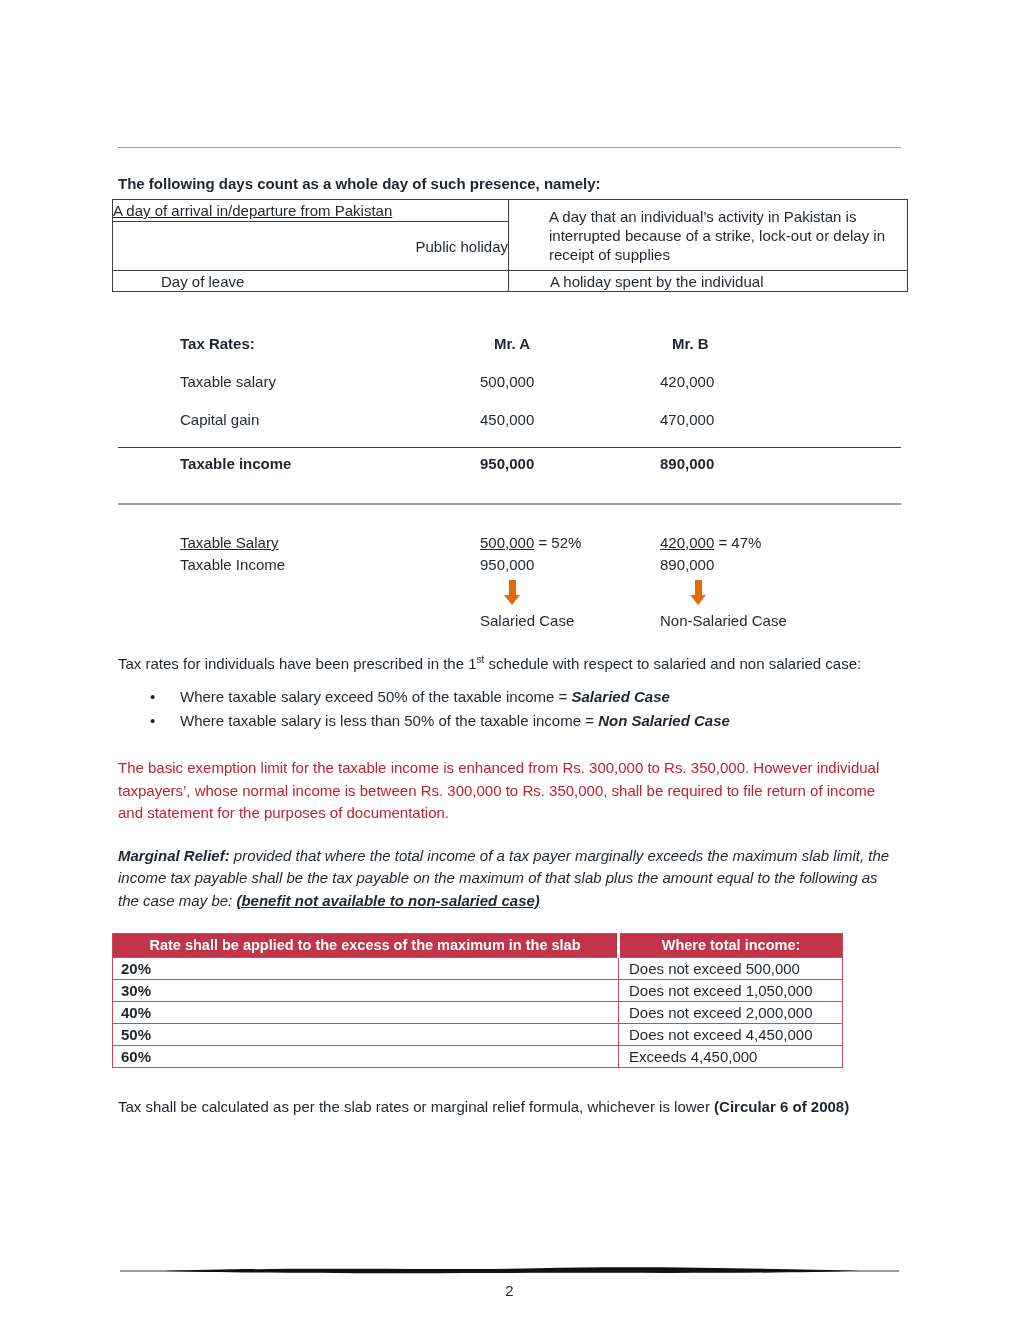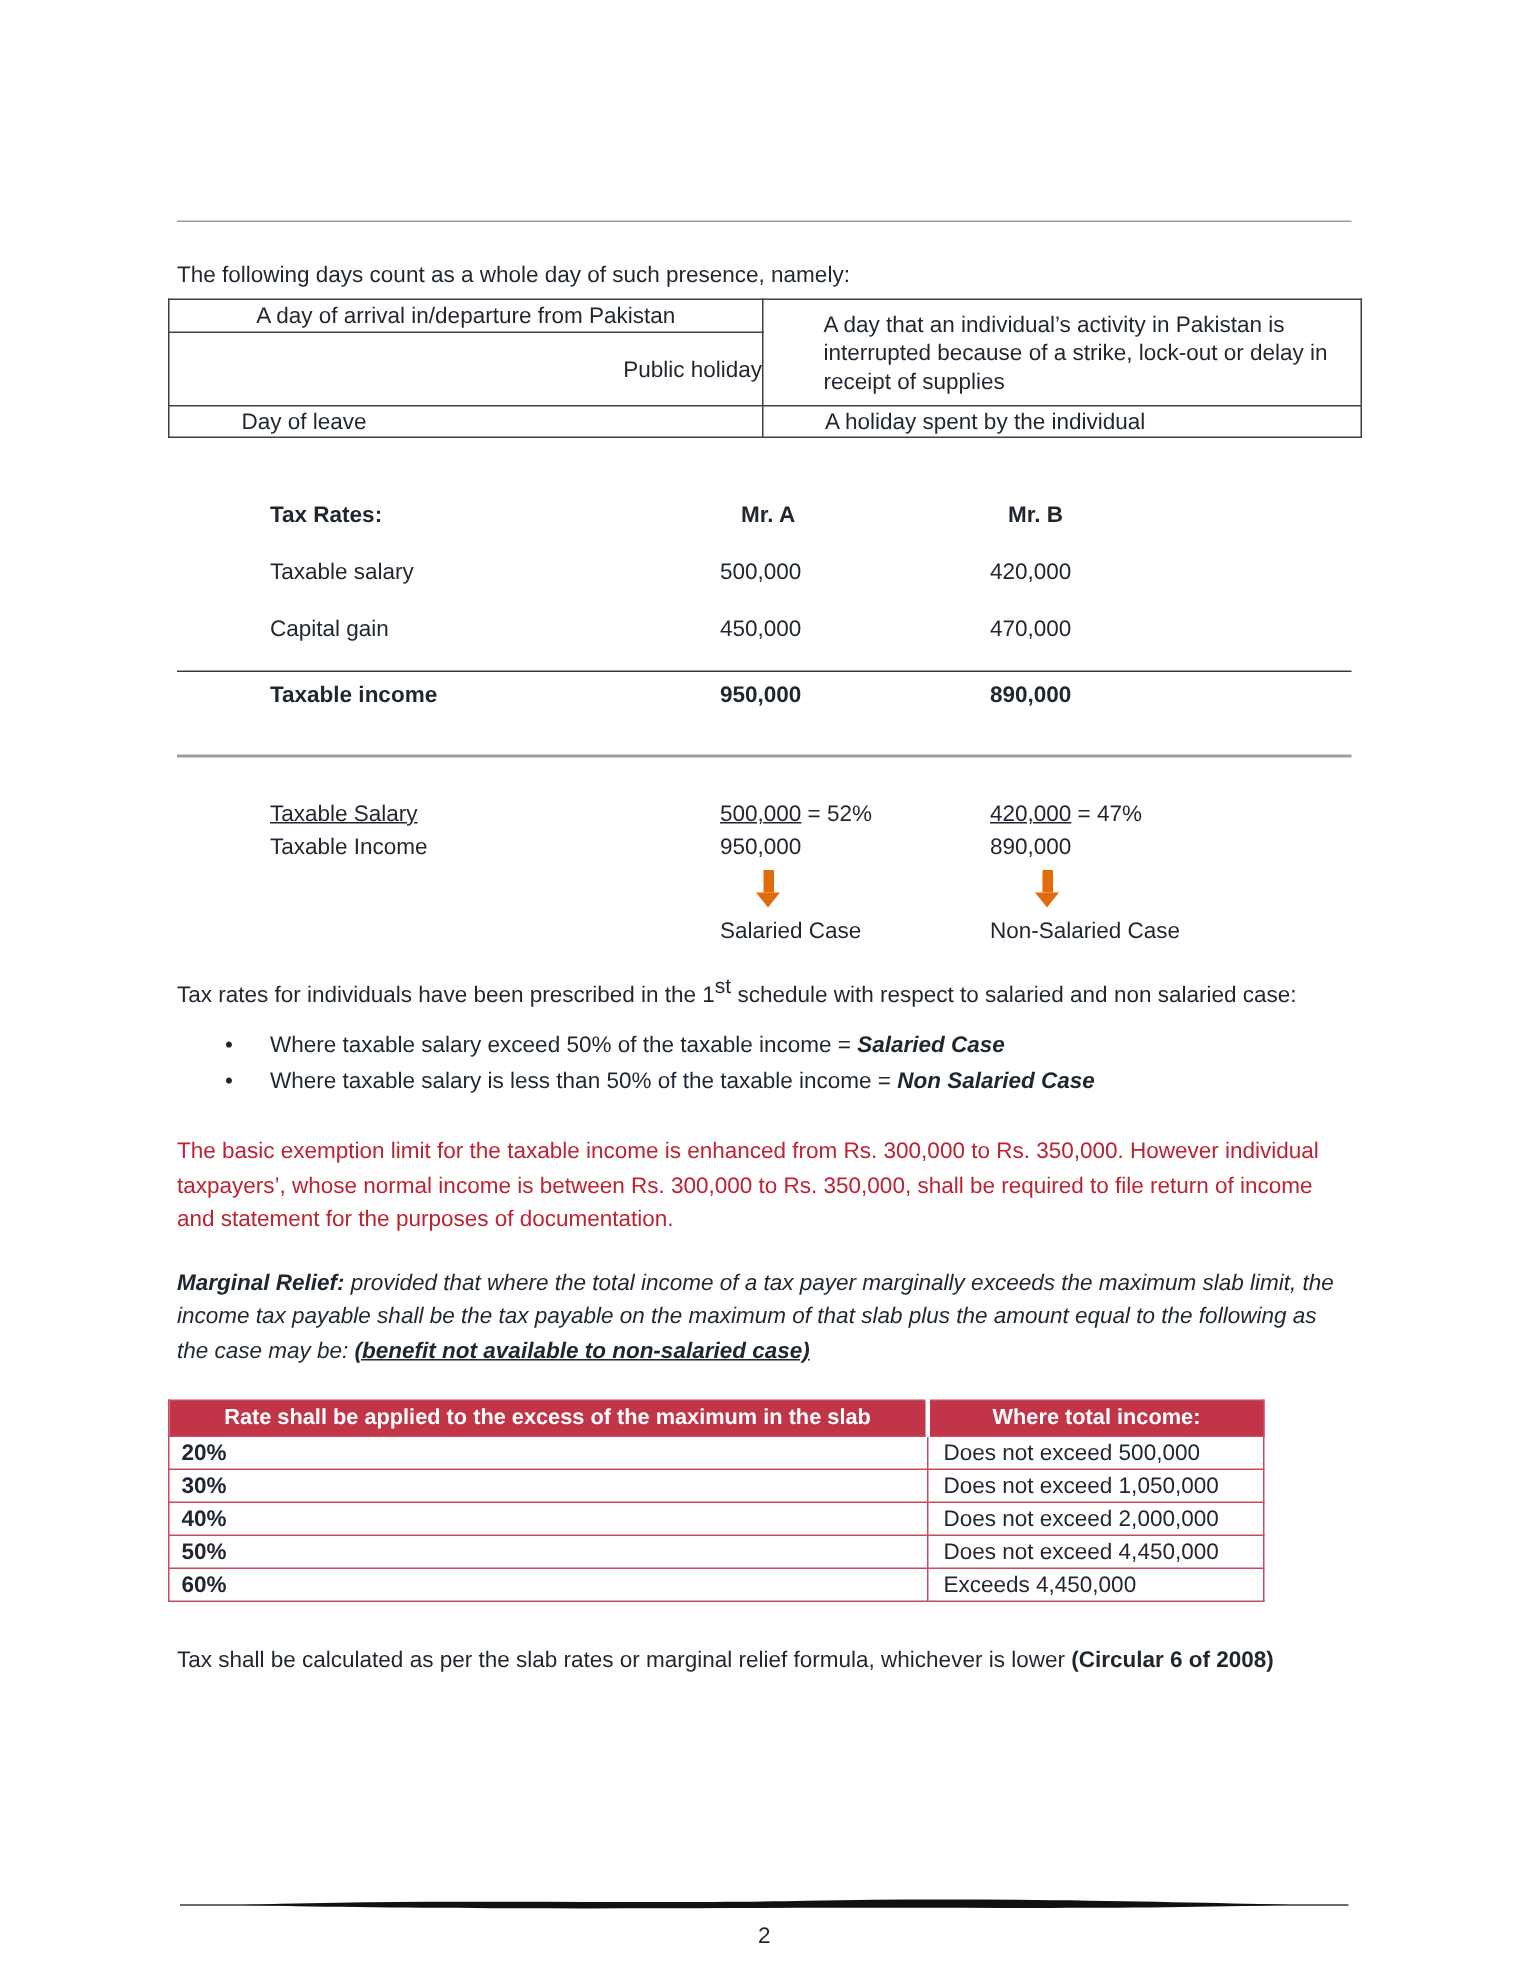--- a/index.html
+++ b/index.html
@@ -9,27 +9,27 @@
     --table-border:#c94a5e;
     --arrow-orange:#e36c0a;
     --rule-gray:#9d9d9d;
   }
   *{margin:0;padding:0;box-sizing:border-box;}
   body{background:#fff;margin:0;}
   .page{position:relative;width:1020px;height:1320px;background:#fff;
         font-family:"Liberation Sans",sans-serif;color:var(--body-text);font-size:15px;overflow:hidden;}
   .content{position:absolute;left:118px;top:0;width:783px;}
   .top-rule{margin-top:147px;border-top:1px solid var(--rule-gray);}
-  .intro{margin-top:27px;}
+  .intro{margin-top:27px;font-weight:bold;}
 
   
   .presence-table{margin-top:7px;margin-left:-6px;width:796px;border-collapse:collapse;table-layout:fixed;}
   .presence-table td{border:1px solid #3f3f3f;vertical-align:middle;line-height:19px;}
   .presence-table .c-left{width:396px;}
-  .pt-center{text-align:center;height:22px;}
+  .pt-center{text-align:left;height:22px;text-decoration:underline;}
   .pt-pad{padding-left:36px;}
   .pt-h2{height:49px;text-align:right;}
   .pt-h3{height:21px;padding-left:48px;}
   .pt-righttop{vertical-align:top;padding:3px 10px 3px 40px;}
   .pt-rightbottom{padding-left:41px;}
 
   
   .tr-block{padding-left:62px;}
   .tr-first{margin-top:41px;}
   .tr-row{display:flex;line-height:22px;margin-bottom:16px;}
@@ -51,21 +51,21 @@
   .arrow-row{height:27px;margin-top:4px;}
   .down-arrow{width:17px;}
   .da-a{margin-left:24px;}
   .da-b{margin-left:30px;}
   .down-arrow .stem{width:7px;height:15px;background:var(--arrow-orange);margin:0 auto;}
   .down-arrow .head{width:0;height:0;border-left:8.5px solid transparent;border-right:8.5px solid transparent;border-top:10px solid var(--arrow-orange);}
   .case-row{margin-top:3px;}
 
   .para{line-height:23px;}
   .schedule{margin-top:20px;}
-  sup{font-size:14px;vertical-align:super;line-height:0;margin-top:16px;}
+  sup{font-size:10px;vertical-align:super;line-height:0;margin-top:16px;}
 
   .bullets{list-style:none;margin-top:10px;}
   .bullets li{display:flex;padding-left:32px;line-height:24px;}
   .bullets .dot{width:30px;}
   .bullets .dot::before{content:"\2022";}
 
   .red-note{margin-top:24px;color:var(--red-text);line-height:22.5px;}
   .marginal{margin-top:20px;line-height:22.5px;font-style:italic;}
 
   

